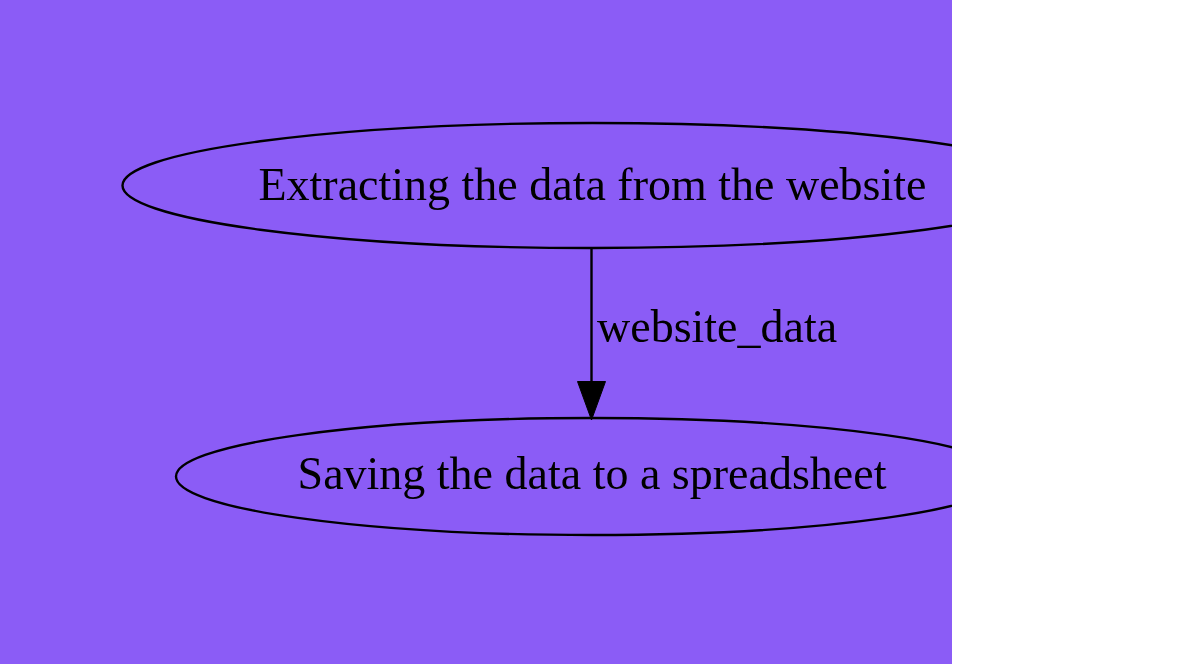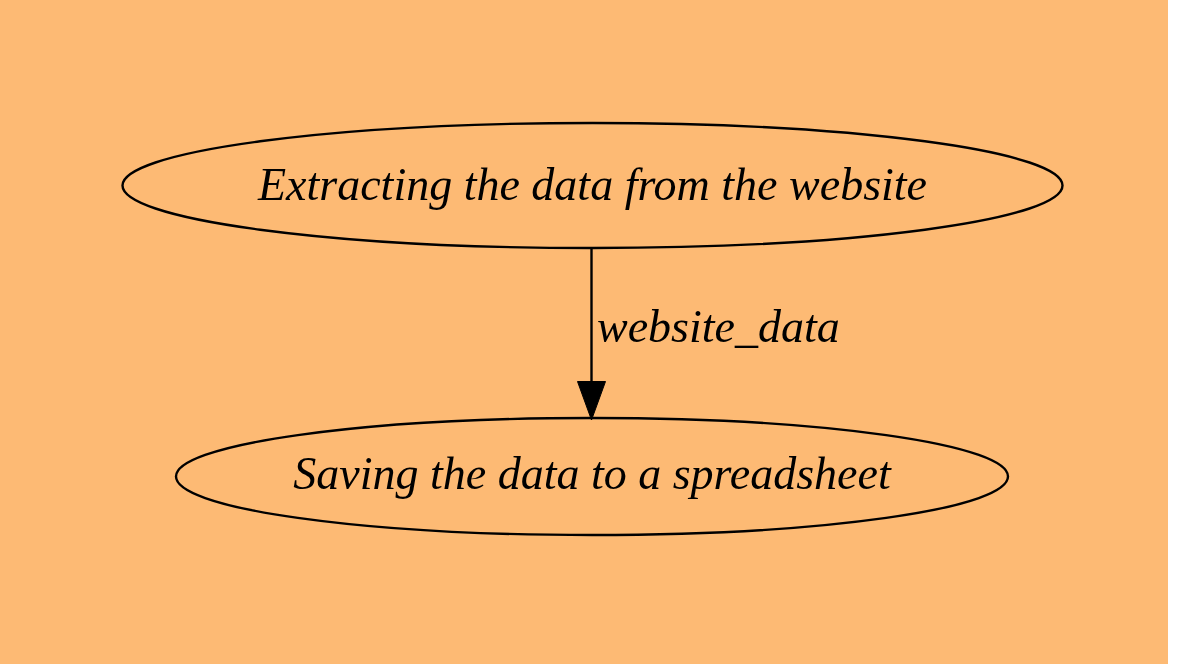--- a/index.html
+++ b/index.html
@@ -1,26 +1,25 @@
 <!DOCTYPE html>
 <html><head>
 <meta charset="utf-8">
 <style>
   html, body {
     margin: 0;
     padding: 0;
     background: #ffffff;
   }
   .canvas-wrap {
-    width: 1168px;
+    width: 952px;
     height: 664px;
-    background: #fdba74;
+    background: #8b5cf6;
     position: relative;
     overflow: hidden;
-    font-style: italic;
   }
   svg {
     display: block;
   }
   .node-shape {
     fill: none;
     stroke: #000000;
     stroke-width: 2.4;
   }
   .edge-line {

